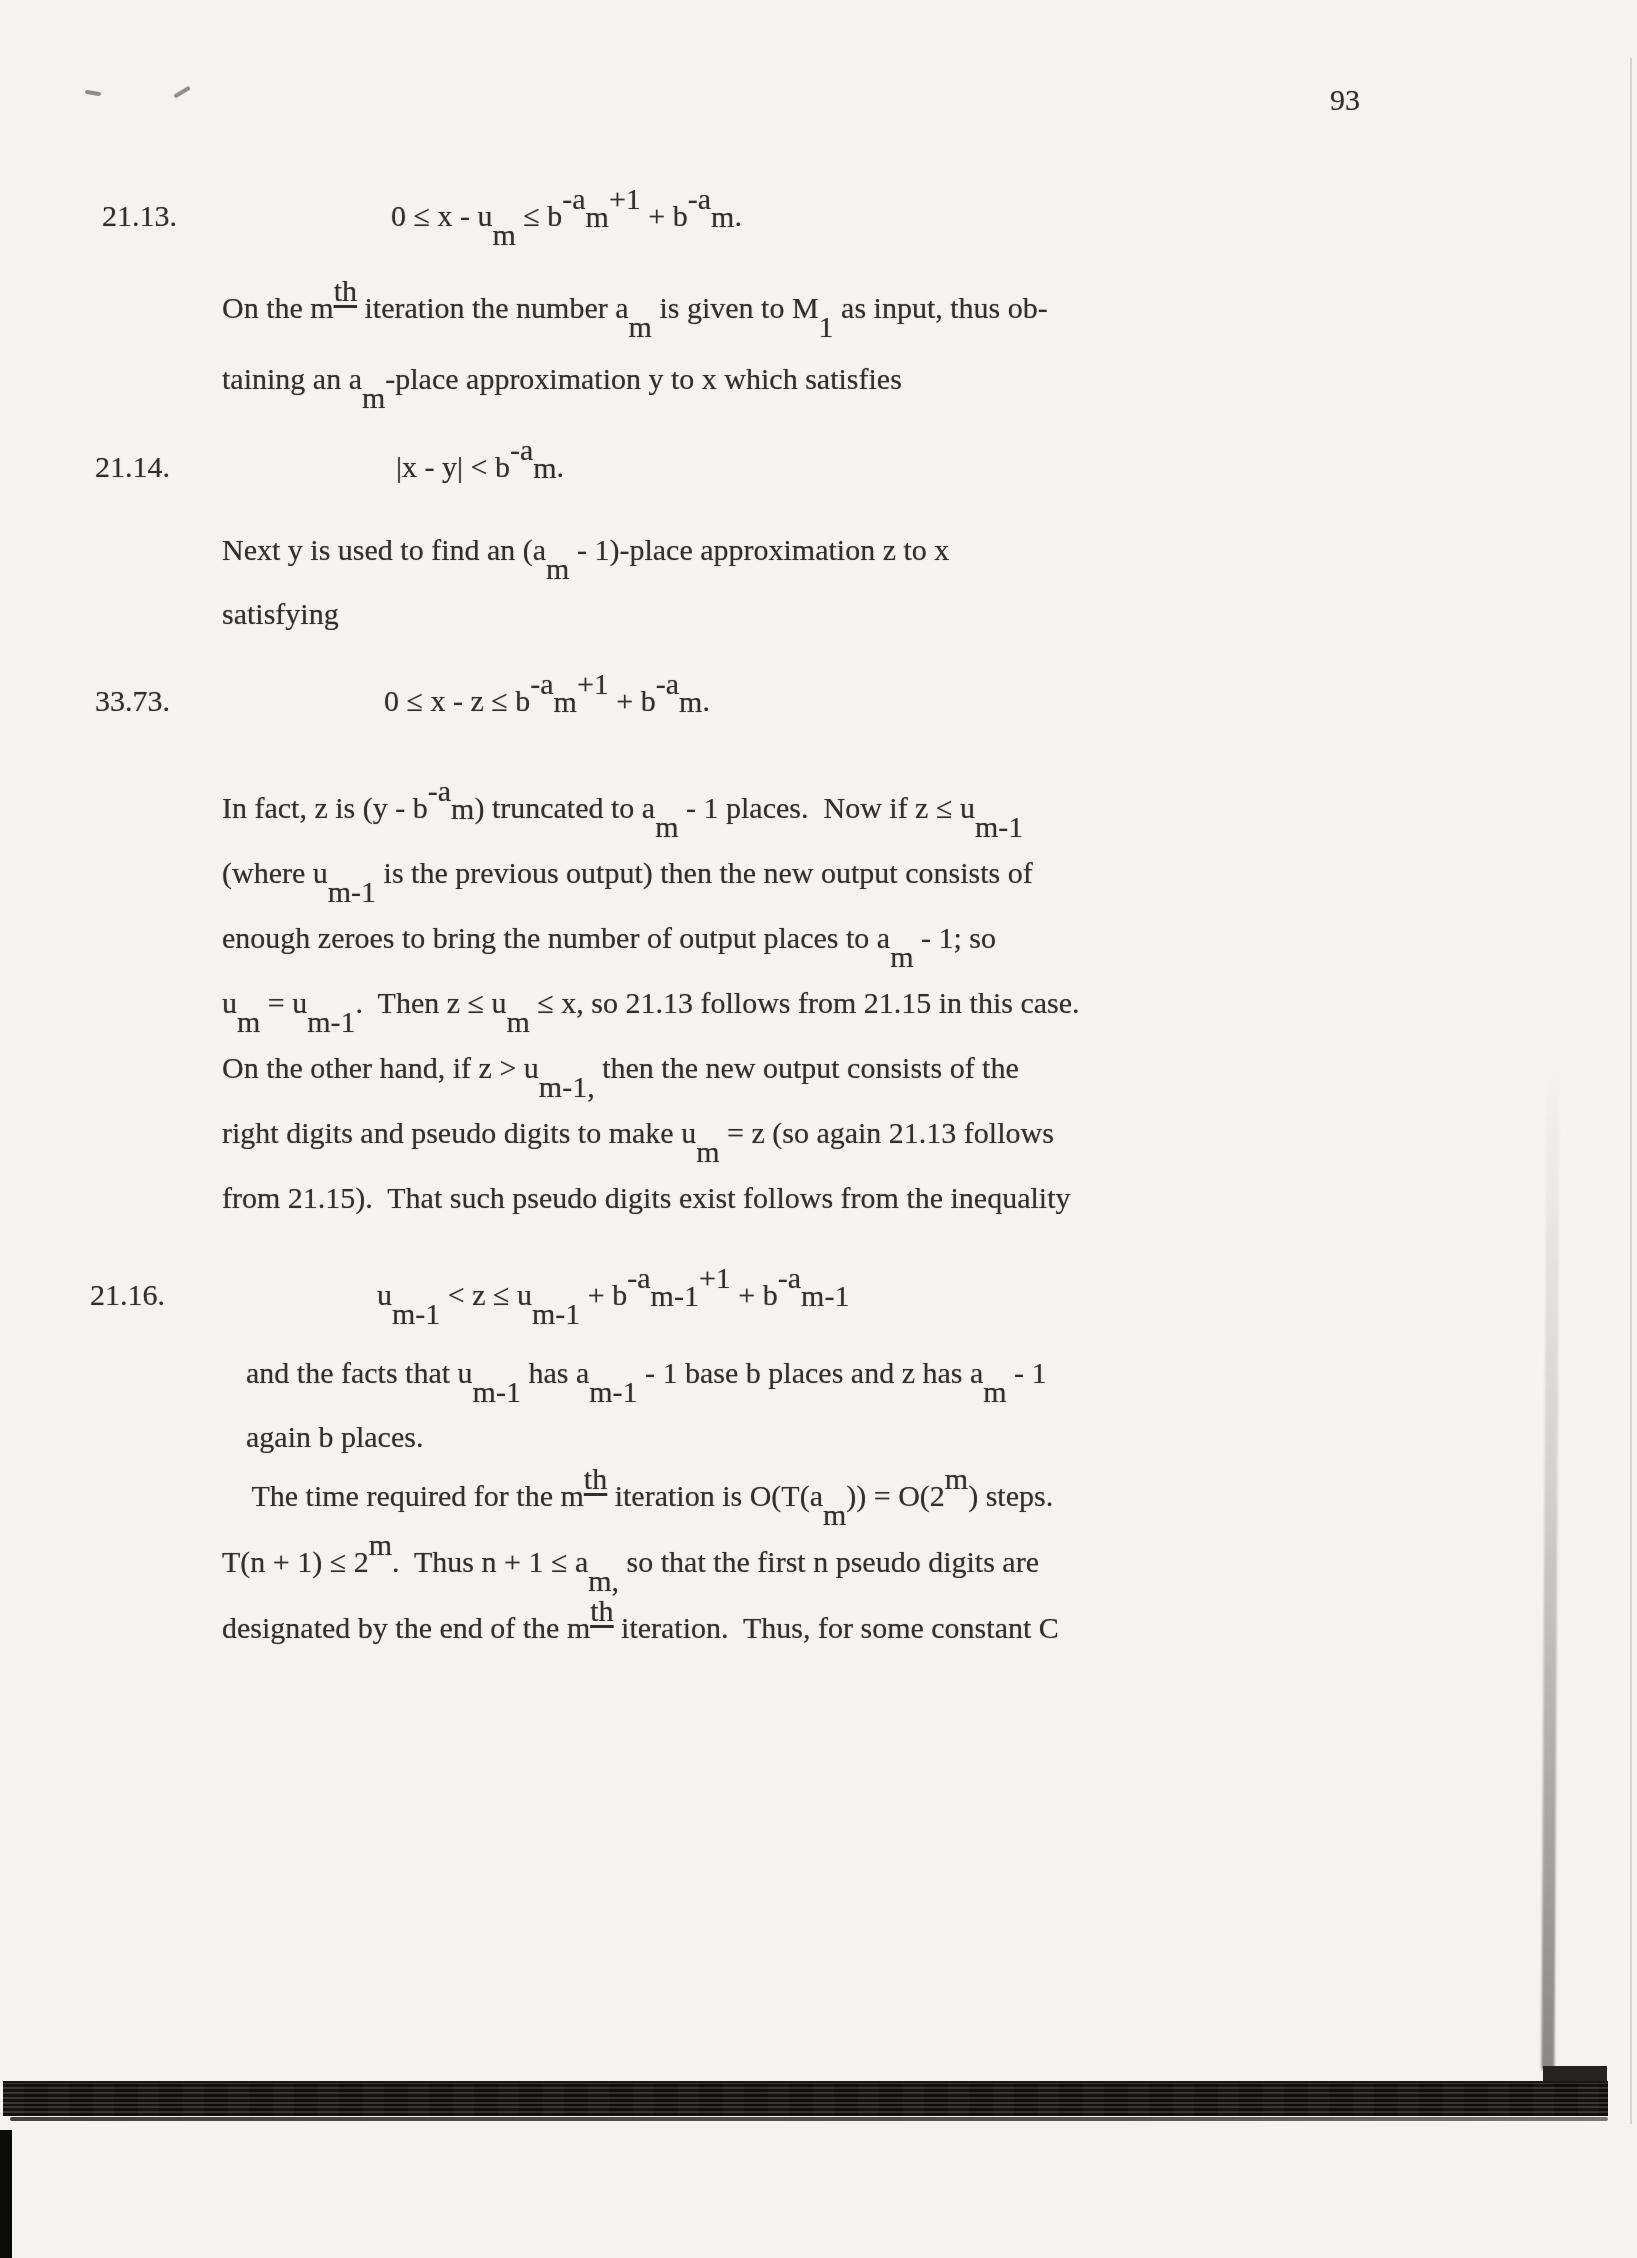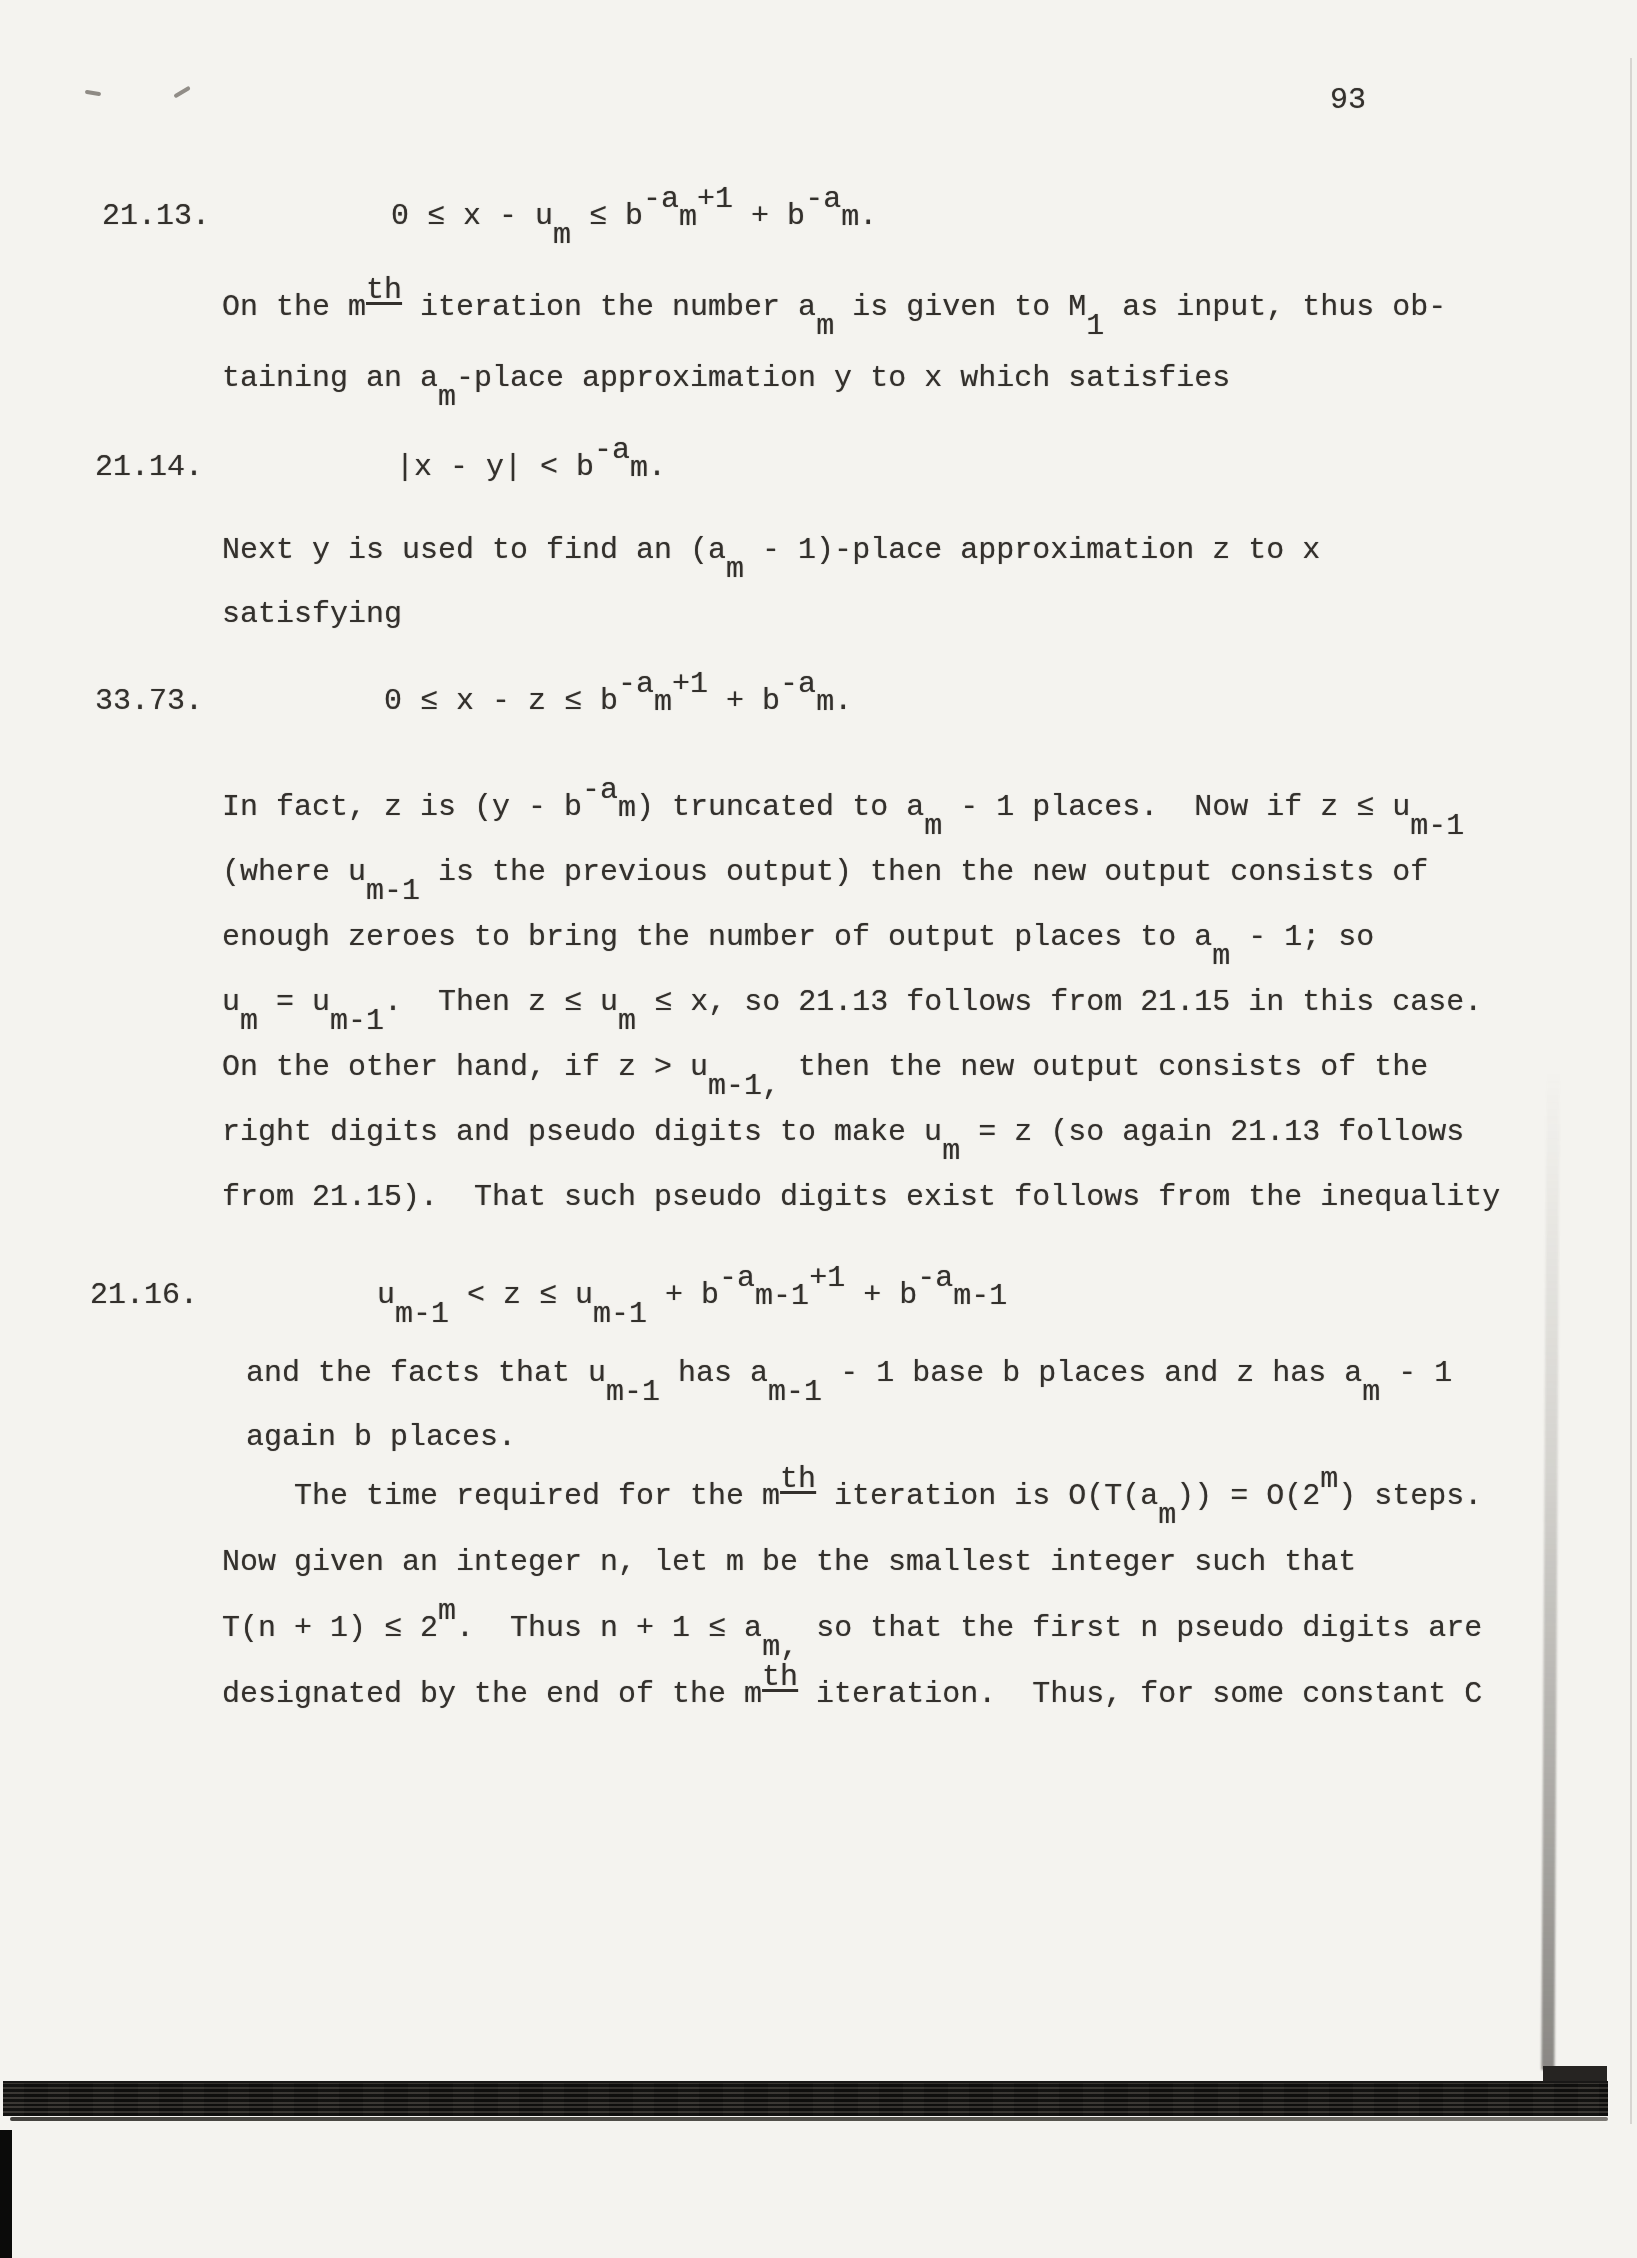--- a/index.html
+++ b/index.html
@@ -1,19 +1,19 @@
 <!DOCTYPE html>
 <html><head>
 <meta charset="utf-8">
 <style>
   html,body{margin:0;padding:0;background:#e8e7e3;}
   .page{
     position:relative;width:1638px;height:2258px;overflow:hidden;
     background:#f4f3ef;
-    font-family:Liberation Mono, monospace;
+    font-family:Liberation Serif, serif;
     font-size:30px;color:#33302c;
   }
   .txt{position:absolute;white-space:pre;text-shadow:0 0 1px rgba(45,42,38,.55);}
   .line{white-space:pre;}
   
   .sb{position:relative;top:.62em;}
   .sp{position:relative;top:-.58em;}
   .spu{position:relative;top:-.58em;text-decoration:underline;text-underline-offset:3.9px;text-align:center;}
   
   .eq{position:absolute;left:0;width:1638px;line-height:30px;}
@@ -98,21 +98,20 @@
     <span class="eq-formula txt">u<span class="sb">m-1</span> &lt; z ≤ u<span class="sb">m-1</span> + b<span class="sp">-a<span class="sb">m-1</span>+1</span> + b<span class="sp">-a<span class="sb">m-1</span></span></span>
   </div>
 
   <div class="para" id="pg4">
     <div class="line txt" style="position:static">and the facts that u<span class="sb">m-1</span> has a<span class="sb">m-1</span> - 1 base b places and z has a<span class="sb">m</span> - 1</div>
     <div class="line txt" style="position:static">again b places.</div>
   </div>
 
   <div class="para" id="pg5">
     <div class="line txt" style="position:static">    The time required for the m<span class="spu">th</span> iteration is O(T(a<span class="sb">m</span>)) = O(2<span class="sp">m</span>) steps.</div>
-    <div class="line txt" style="position:static">Now given an integer n, let m be the smallest integer such that</div>
     <div class="line txt" style="position:static">T(n + 1) ≤ 2<span class="sp">m</span>.  Thus n + 1 ≤ a<span class="sb">m,</span> so that the first n pseudo digits are</div>
     <div class="line txt" style="position:static">designated by the end of the m<span class="spu">th</span> iteration.  Thus, for some constant C</div>
   </div>
 
   <div class="artifact" id="edge-line-right"></div>
   <div class="artifact" id="smudge-right"></div>
   <div class="artifact" id="bar-step-2"></div>
   <div class="artifact" id="bar-step-1"></div>
   <div class="artifact" id="bottom-bar"></div>
   <div class="artifact" id="bottom-line"></div>

